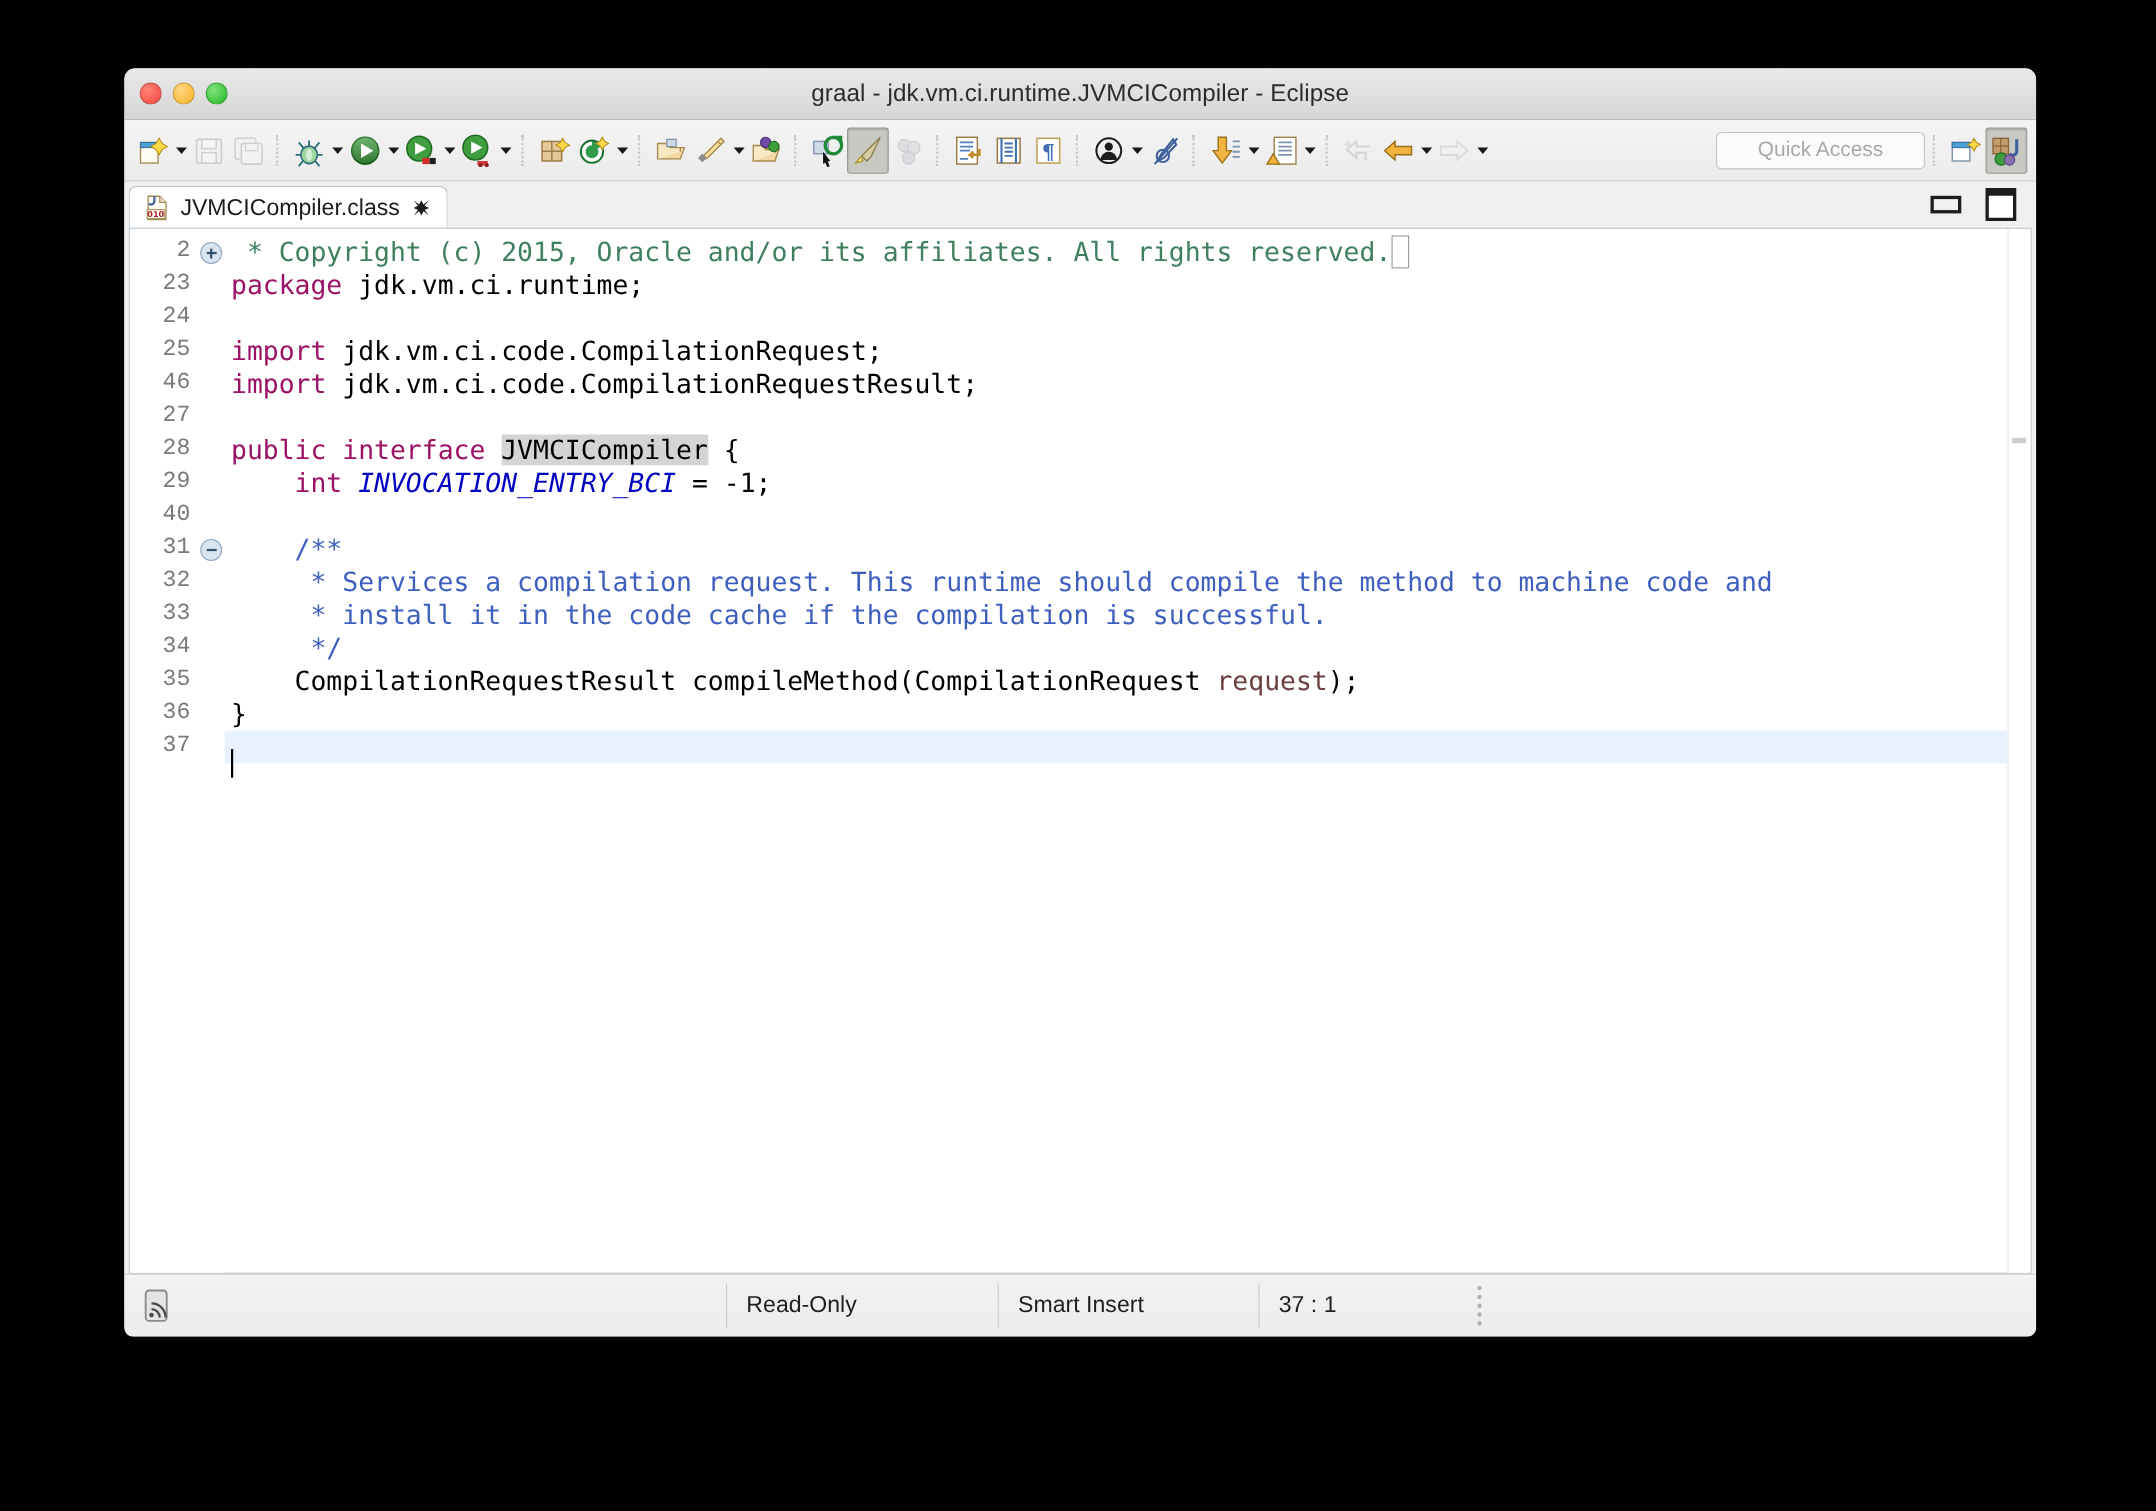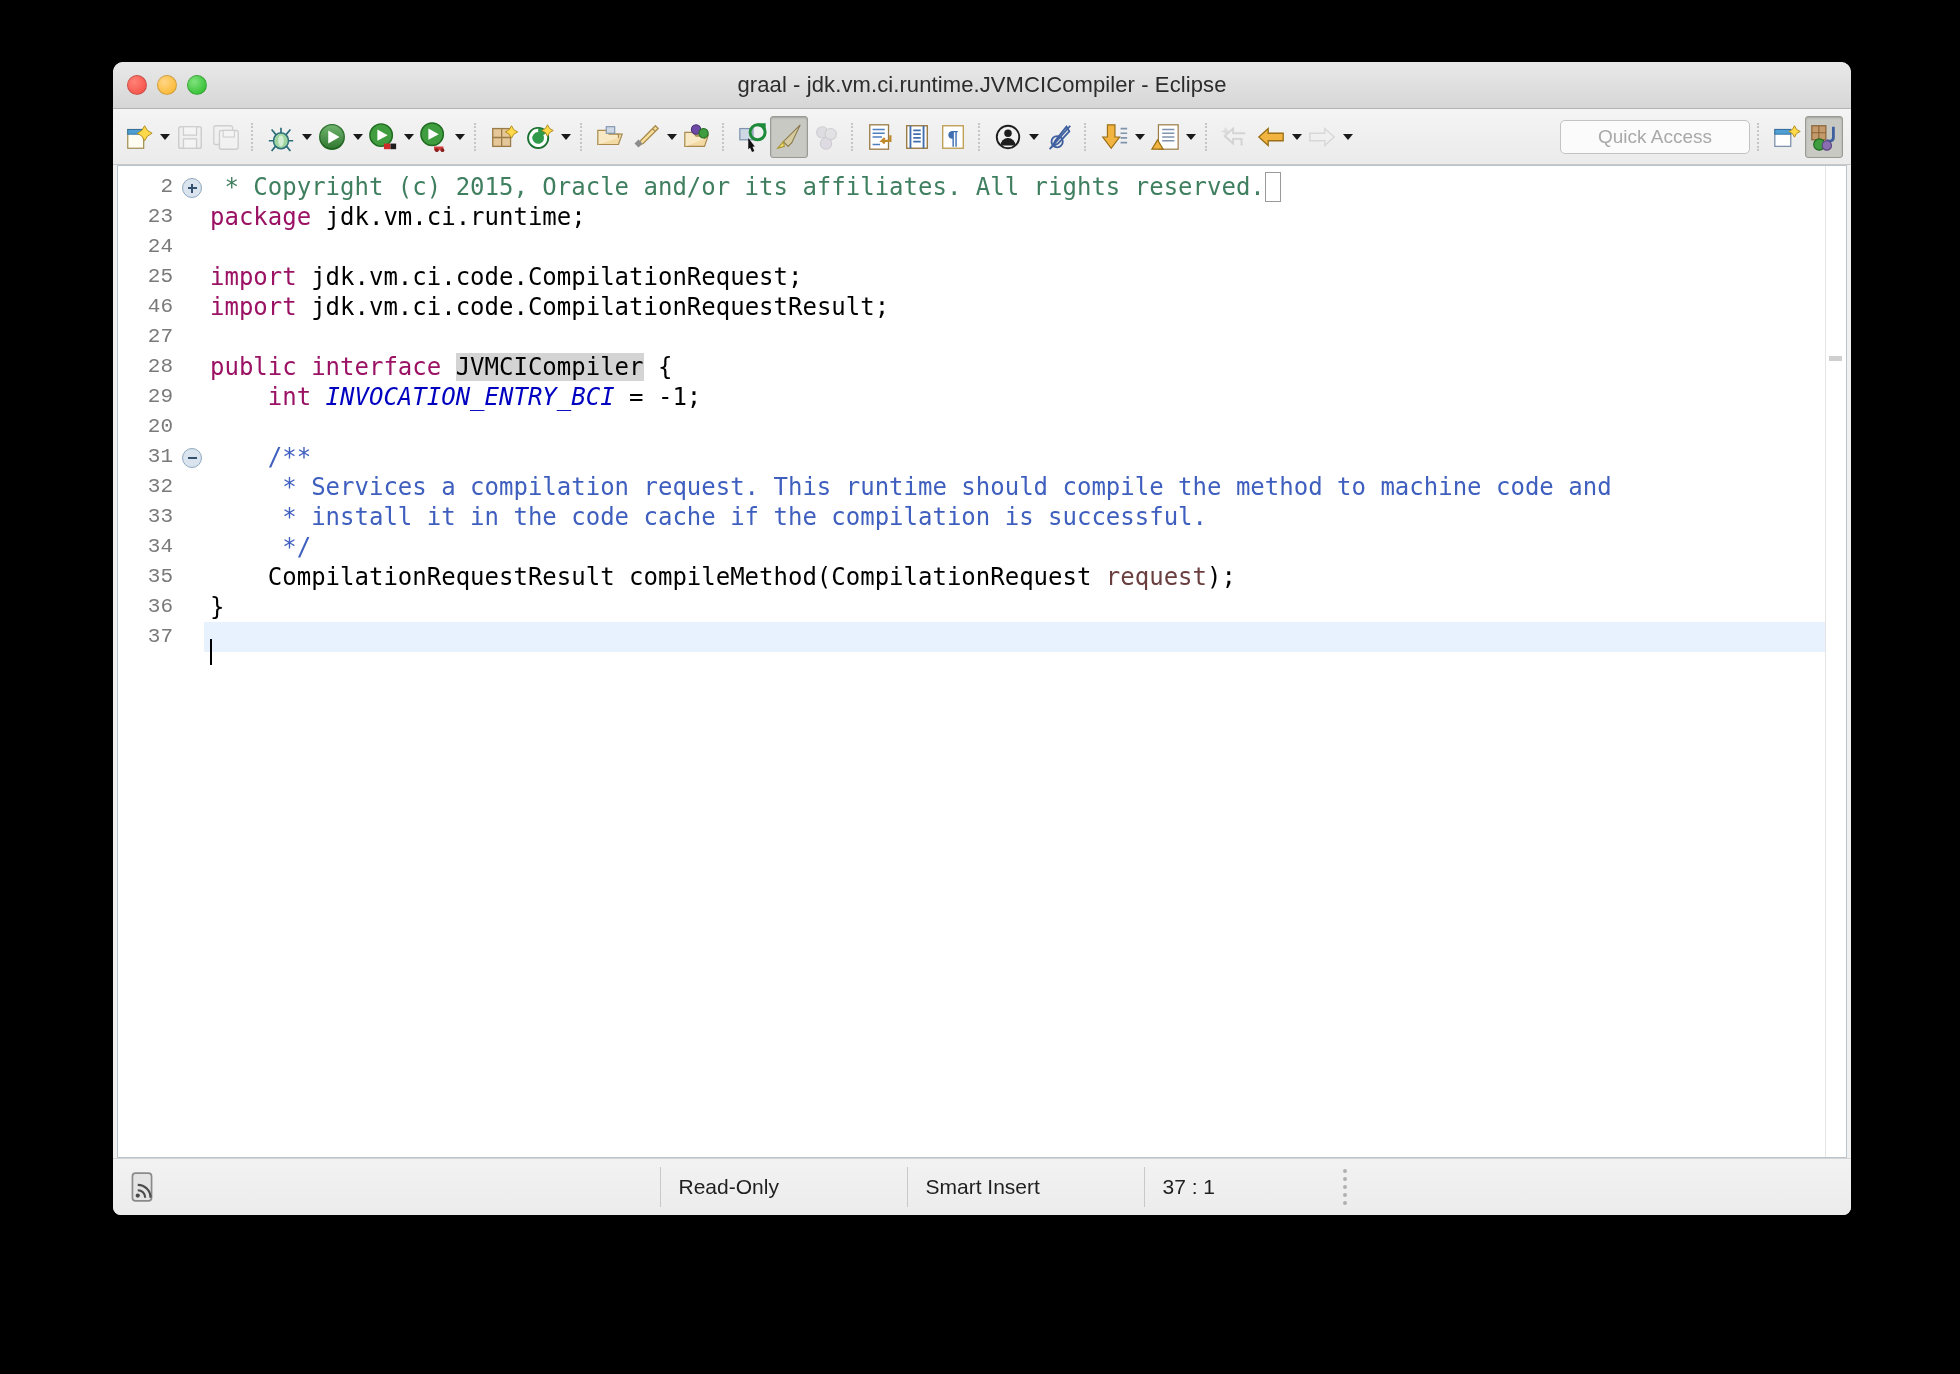--- a/index.html
+++ b/index.html
@@ -614,20 +614,42 @@
             <path d="M26 5 v12 a4 4 0 0 1 -7 2" fill="none" stroke="#3f5f9f" stroke-width="3"></path>
             <circle cx="11" cy="24" r="6" fill="#3f9d3f" stroke="#1f6b1f" stroke-width="1.2"></circle>
             <circle cx="19" cy="25" r="5" fill="#8a6fb0" stroke="#5a4580" stroke-width="1.2"></circle>
           </svg>
         </div>
       </div>
     </div>
 
     <div class="editor-region">
 
+      <div class="tabrow">
+        <div class="tab">
+          <svg width="26" height="26" viewBox="0 0 32 32">
+            <path d="M7 3 h13 l7 7 v19 h-20z" fill="#fffdf4" stroke="#a08c52" stroke-width="1.5"></path>
+            <path d="M20 3 v7 h7" fill="#e8e0c4" stroke="#a08c52" stroke-width="1.3"></path>
+            <path d="M14 3 v6 a3.5 3.5 0 0 1 -6 2.2" fill="none" stroke="#3f5f9f" stroke-width="2.4"></path>
+            <rect x="6" y="18" width="19" height="10" fill="#fff" stroke="#a08c52" stroke-width="1.2"></rect>
+            <text x="15.5" y="26" font-family="DejaVu Sans, sans-serif" font-size="9" font-weight="bold" fill="#b02020" text-anchor="middle">010</text>
+          </svg>
+          <span class="tab-label">JVMCICompiler.class</span>
+          <span class="tab-close">
+            <svg width="20" height="20" viewBox="0 0 20 20">
+              <path d="M3 3 L8 7 L10 3 L12 7 L17 3 L13 8 L17 10 L13 12 L17 17 L12 13 L10 17 L8 13 L3 17 L7 12 L3 10 L7 8 Z" fill="#1a1a1a"></path>
+            </svg>
+          </span>
+        </div>
+
+        <div class="view-ctrls">
+          <div class="minbtn"></div>
+          <div class="maxbtn"></div>
+        </div>
+      </div>
 
       <div class="editor-body">
         <div class="changebar" id="changebar" style="top: 186px; height: 270px;"></div>
         <div class="gutter" id="gutter">
             <div class="row">
               <div class="lineno">2</div>
             </div>
             <div class="row">
               <div class="lineno">23</div>
             </div>
@@ -643,21 +665,21 @@
             <div class="row">
               <div class="lineno">27</div>
             </div>
             <div class="row">
               <div class="lineno">28</div>
             </div>
             <div class="row">
               <div class="lineno">29</div>
             </div>
             <div class="row">
-              <div class="lineno">20</div>
+              <div class="lineno">40</div>
             </div>
             <div class="row">
               <div class="lineno">31</div>
             </div>
             <div class="row">
               <div class="lineno">32</div>
             </div>
             <div class="row">
               <div class="lineno">33</div>
             </div>

